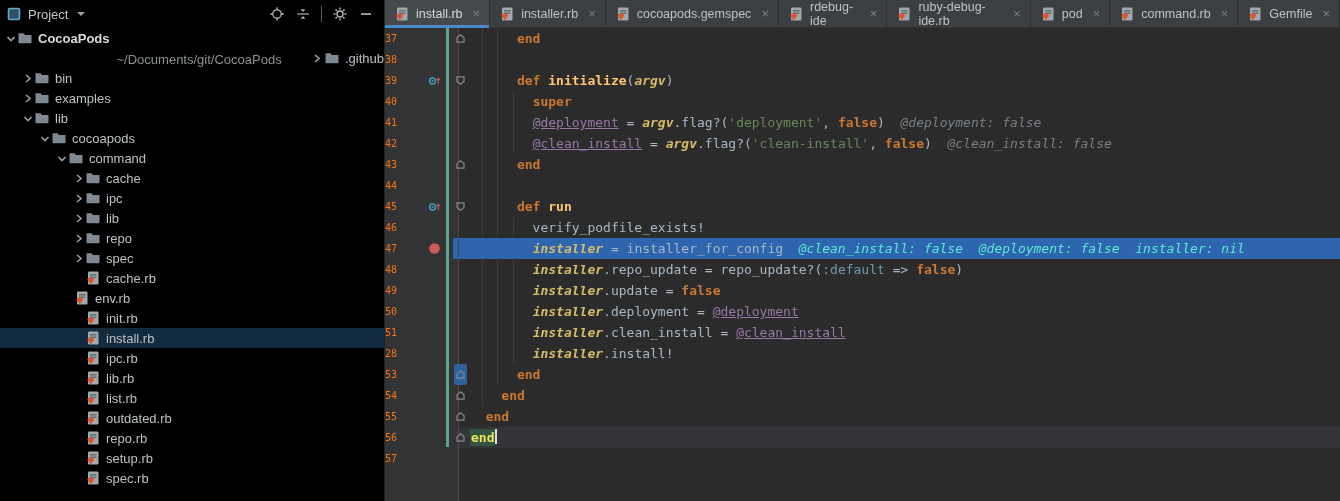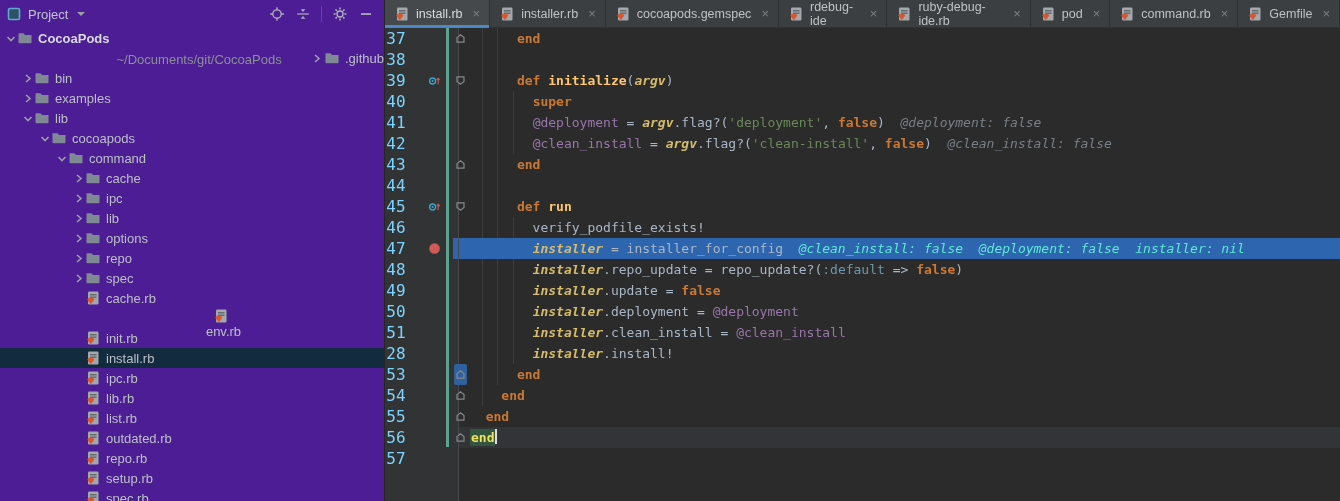--- a/index.html
+++ b/index.html
@@ -1,19 +1,19 @@
 <!DOCTYPE html>
 <html><head>
 <meta charset="utf-8">
 <style>
   html,body{margin:0;padding:0;background:#1e1e1e;font-family:"Liberation Sans",sans-serif;}
   .window{width:1340px;height:501px;display:flex;overflow:hidden;background:#2B2B2B;position:relative;}
 
   
-  .sidebar{width:384px;min-width:384px;background:#4c1d95;border-right:1px solid #252525;display:flex;flex-direction:column;}
+  .sidebar{width:384px;min-width:384px;background:#000000;border-right:1px solid #252525;display:flex;flex-direction:column;}
   .sb-header{height:28px;min-height:28px;display:flex;align-items:center;padding:0 10px 0 6px;}
   .proj-btn{display:flex;align-items:center;gap:6px;}
   .sb-title{color:#C0C4C7;font-size:13px;}
   .caret-down{width:0;height:0;border-left:4px solid transparent;border-right:4px solid transparent;border-top:4px solid #9DA0A3;margin-left:3px;}
   .sb-actions{margin-left:auto;display:flex;align-items:center;gap:10px;}
   .sb-actions svg{display:block;}
   .sb-sep{width:1px;height:16px;background:#55595B;}
   .tree{flex:1;overflow:hidden;}
   .tree-row{height:20px;display:flex;align-items:center;font-size:13px;color:#BBC0C4;white-space:nowrap;}
   .tree-row.selected{background:#122B3F;}
@@ -31,36 +31,36 @@
   .tab.active::after{content:"";position:absolute;left:0;right:0;bottom:-1px;height:3px;background:#4A88C7;}
   .tab svg{display:block;}
   .tab-close{color:#7D8184;font-size:13px;line-height:1;margin-left:4px;}
 
   
   .editor{flex:1;position:relative;background:#2B2B2B;overflow:hidden;}
   .gutter-bg{position:absolute;left:0;top:0;bottom:0;width:73px;background:#313335;}
   .guide{position:absolute;width:1px;background:#3A3C3E;}
   .lines{position:relative;}
   .code-line{display:flex;height:21px;line-height:21px;font-family:"DejaVu Sans Mono",monospace;font-size:13px;position:relative;}
-  .lnum{width:22px;min-width:22px;text-align:center;padding-right:4px;color:#7dd3fc;font-size:16px;z-index:2;}
+  .lnum{width:22px;min-width:22px;text-align:left;padding-right:4px;color:#f97316;font-size:10px;z-index:2;}
   .gic{width:30px;min-width:30px;display:flex;align-items:center;justify-content:flex-end;z-index:2;}
   .gap12{width:12px;min-width:12px;}
   .lbody{flex:1;position:relative;padding-left:17px;white-space:pre;min-width:0;}
   .code-line.exec .lbody{background:#2D65AE;}
   .code-line.cur .lbody{background:#323438;}
   .fold{position:absolute;left:1px;top:0;width:13px;height:21px;display:flex;align-items:center;justify-content:center;z-index:3;}
   .fold.hl{background:#30619F;border-radius:2px;}
   .vcs-bar{position:absolute;left:61px;top:0;width:3px;background:#5EA390;z-index:4;}
   .gutter-line{position:absolute;left:73px;top:0;bottom:0;width:1px;background:#47494B;z-index:1;}
   .hint{font-style:italic;color:#787F86;margin-left:2ch;}
   .code-line.exec .hint{color:#5eead4;}
   .tk-kw{color:#CC7832;font-weight:600;}
   .tk-mdef{color:#FFC66D;font-weight:700;}
   .tk-lv{color:#D5BB6A;font-style:italic;font-weight:600;}
-  .tk-iv{color:#9876AA;}
+  .tk-iv{color:#9876AA;text-decoration:underline;}
   .tk-str{color:#6A8759;}
   .tk-sym{color:#6E98AA;}
   .tk-pl{color:#A9B7C6;}
   .tk-kwhl{color:#F0E35F;background:#33543F;font-weight:600;padding:1px 1px;}
   .caret{display:inline-block;width:2px;height:15px;background:#DCDCDC;vertical-align:-2px;}
 </style>
 </head>
 <body>
 
 <div class="window">
@@ -232,33 +232,20 @@
           <span class="tr-chev">
             <svg width="11" height="11" viewBox="0 0 11 11">
               <path d="M4 2 L8 5.5 L4 9" fill="none" stroke="#9CA0A3" stroke-width="1.6"></path>
             </svg>
           </span>
           <span class="tr-icon">
             <svg width="16" height="16" viewBox="0 0 16 16">
               <path d="M1.5 3.2h5l1.5 1.9h6.5v7.4a0.8 0.8 0 0 1-0.8 0.8H2.3a0.8 0.8 0 0 1-0.8-0.8z" fill="#7E8993"></path>
             </svg>
           </span>
-          <span class="tr-label">options</span>
-        </div>
-        <div class="tree-row" style="padding-left: 71px;">
-          <span class="tr-chev">
-            <svg width="11" height="11" viewBox="0 0 11 11">
-              <path d="M4 2 L8 5.5 L4 9" fill="none" stroke="#9CA0A3" stroke-width="1.6"></path>
-            </svg>
-          </span>
-          <span class="tr-icon">
-            <svg width="16" height="16" viewBox="0 0 16 16">
-              <path d="M1.5 3.2h5l1.5 1.9h6.5v7.4a0.8 0.8 0 0 1-0.8 0.8H2.3a0.8 0.8 0 0 1-0.8-0.8z" fill="#7E8993"></path>
-            </svg>
-          </span>
           <span class="tr-label">repo</span>
         </div>
         <div class="tree-row" style="padding-left: 71px;">
           <span class="tr-chev">
             <svg width="11" height="11" viewBox="0 0 11 11">
               <path d="M4 2 L8 5.5 L4 9" fill="none" stroke="#9CA0A3" stroke-width="1.6"></path>
             </svg>
           </span>
           <span class="tr-icon">
             <svg width="16" height="16" viewBox="0 0 16 16">
@@ -272,21 +259,21 @@
           <span class="tr-icon">
             <svg width="16" height="16" viewBox="0 0 16 16">
               <rect x="3" y="1.5" width="10.5" height="13" rx="1.2" fill="#A3A8AC"></rect>
               <rect x="5" y="4.2" width="6.5" height="1.2" fill="#585D61"></rect>
               <rect x="5" y="6.6" width="6.5" height="1.2" fill="#585D61"></rect>
               <path d="M2.2 9.4 l1.8-1.7 h3.6 l1.8 1.7 -3.6 4.9 z" fill="#D7572E"></path>
             </svg>
           </span>
           <span class="tr-label">cache.rb</span>
         </div>
-        <div class="tree-row" style="padding-left: 60px; flex-direction: column;">
+        <div class="tree-row" style="padding-left: 60px;">
           <span class="tr-chev"></span>
           <span class="tr-icon">
             <svg width="16" height="16" viewBox="0 0 16 16">
               <rect x="3" y="1.5" width="10.5" height="13" rx="1.2" fill="#A3A8AC"></rect>
               <rect x="5" y="4.2" width="6.5" height="1.2" fill="#585D61"></rect>
               <rect x="5" y="6.6" width="6.5" height="1.2" fill="#585D61"></rect>
               <path d="M2.2 9.4 l1.8-1.7 h3.6 l1.8 1.7 -3.6 4.9 z" fill="#D7572E"></path>
             </svg>
           </span>
           <span class="tr-label">env.rb</span>

